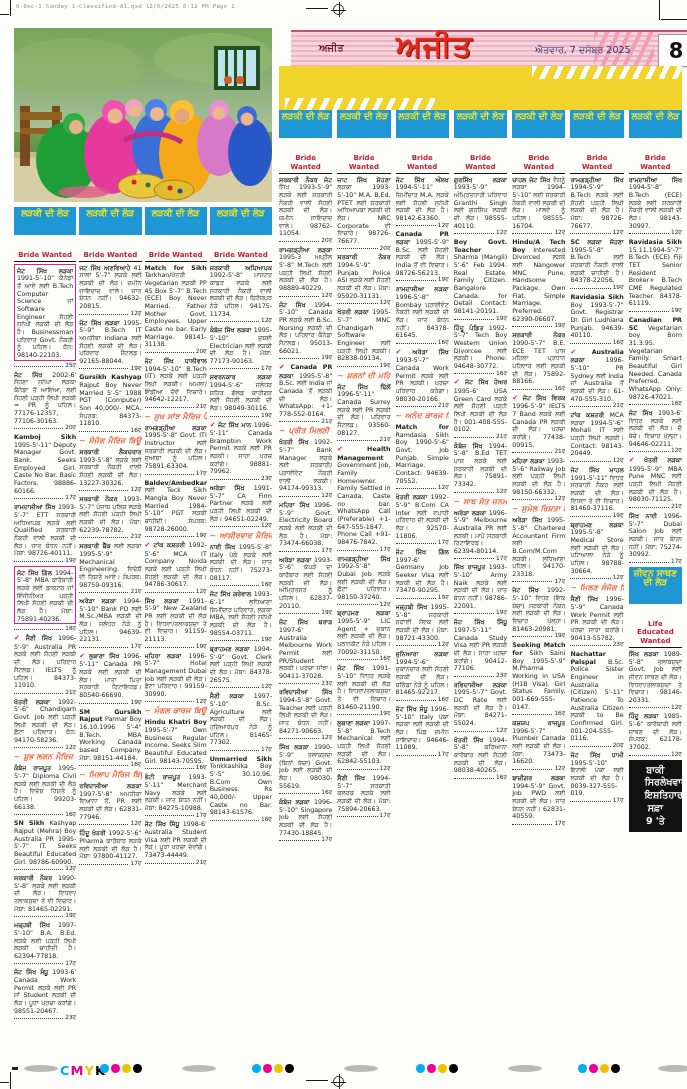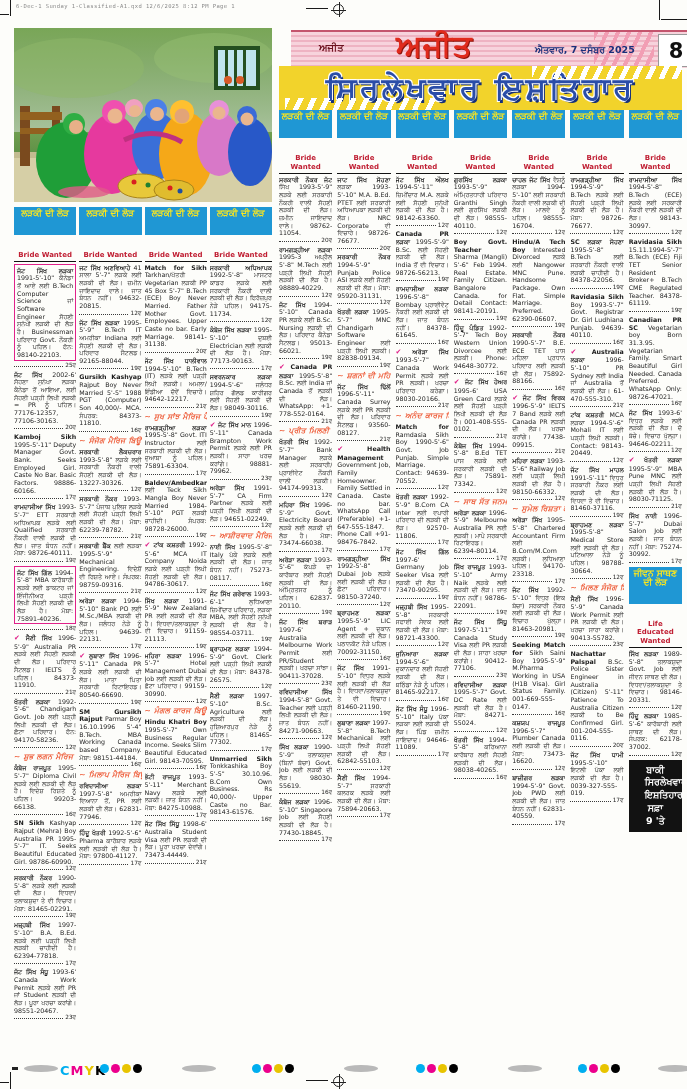--- a/index.html
+++ b/index.html
@@ -17,21 +17,21 @@
   
   #masthead{position:absolute;left:279px;top:30px;width:403px;height:80px;}
   #band{position:absolute;left:12px;top:0;width:100%;height:36px;
         background:repeating-linear-gradient(180deg,#f7d3dc 0 3px,#eeb3c2 3px 5px);
         border-top:2px solid #c4556e;}
   #band .slash-pink{position:absolute;right:40px;top:0;width:60px;height:100%;
         background:repeating-linear-gradient(115deg,#f29eb4 0 4px,transparent 4px 10px);}
   .logo-small{position:absolute;left:28px;top:10px;font-size:10px;font-weight:bold;color:#6d1420;}
   .logo-big{position:absolute;left:105px;top:-4px;font-size:30px;font-weight:bold;color:#e02a1c;
         text-shadow:1px 1px 0 #8c1208;letter-spacing:1px;}
-  .edition-date{position:absolute;left:212px;top:12px;font-size:9.5px;font-weight:bold;color:#1a2f7a;white-space:nowrap;padding-left:32px;}
+  .edition-date{position:absolute;left:212px;top:12px;font-size:9.5px;font-weight:normal;color:#1a2f7a;white-space:nowrap;padding-left:32px;}
   .pageno-box{position:absolute;right:0;top:2px;width:34px;height:31px;background:#fff;
         border:1px solid #999;display:flex;align-items:center;justify-content:center;}
   .pageno-box span{font-size:21px;font-weight:bold;color:#111;}
   #banner{position:absolute;left:0;top:36px;width:100%;height:44px;background:#f2d32b;
         display:flex;align-items:center;justify-content:center;overflow:hidden;}
   #banner .slash-w1{position:absolute;right:0;top:0;width:150px;height:13px;
         background:repeating-linear-gradient(115deg,#fff 0 5px,transparent 5px 12px);}
   #banner .slash-w2{position:absolute;left:6px;bottom:0;width:150px;height:12px;
         background:repeating-linear-gradient(115deg,#fff 0 5px,transparent 5px 12px);}
   .banner-title{font-size:31px;font-weight:bold;color:#2a4da8;letter-spacing:3px;white-space:nowrap;
@@ -148,21 +148,20 @@
       <span class="logo-small">ਅਜੀਤ</span>
       <span class="logo-big">ਅਜੀਤ</span>
       <span class="edition-date">ਐਤਵਾਰ, 7 ਦਸੰਬਰ 2025</span>
       <div class="pageno-box">
         <span>8</span>
       </div>
     </div>
     <div id="banner">
       <div class="slash-w1"></div>
       <div class="slash-w2"></div>
-      <span class="banner-title">ਸਿਰਲੇਖਵਾਰ ਇਸ਼ਤਿਹਾਰ</span>
     </div>
   </div>
 
   <div id="left-cols" class="band-cols">
       <div class="col">
         <div class="sec-head">ਲੜਕੀ ਦੀ ਲੋੜ</div>
         <div class="sec-head-en">Bride Wanted</div>
         <p class="ad boxed"><span class="lead">ਜੱਟ ਸਿੱਖ ਲੜਕਾ </span>1991-5'-10" ਕੈਨੇਡਾ ਤੋਂ ਆਏ ਲਈ B.Tech Computer Science ਜਾਂ Software Engineer ਸੋਹਣੀ ਸੁਨੱਖੀ ਲੜਕੀ ਦੀ ਲੋੜ ਹੈ। Businessman ਪਰਿਵਾਰ Govt. ਨੌਕਰੀ ਨੂੰ ਪਹਿਲ। ਫੋਨ: 98140-22103.</p>
         <div class="sep">
           <span class="dots"></span>

